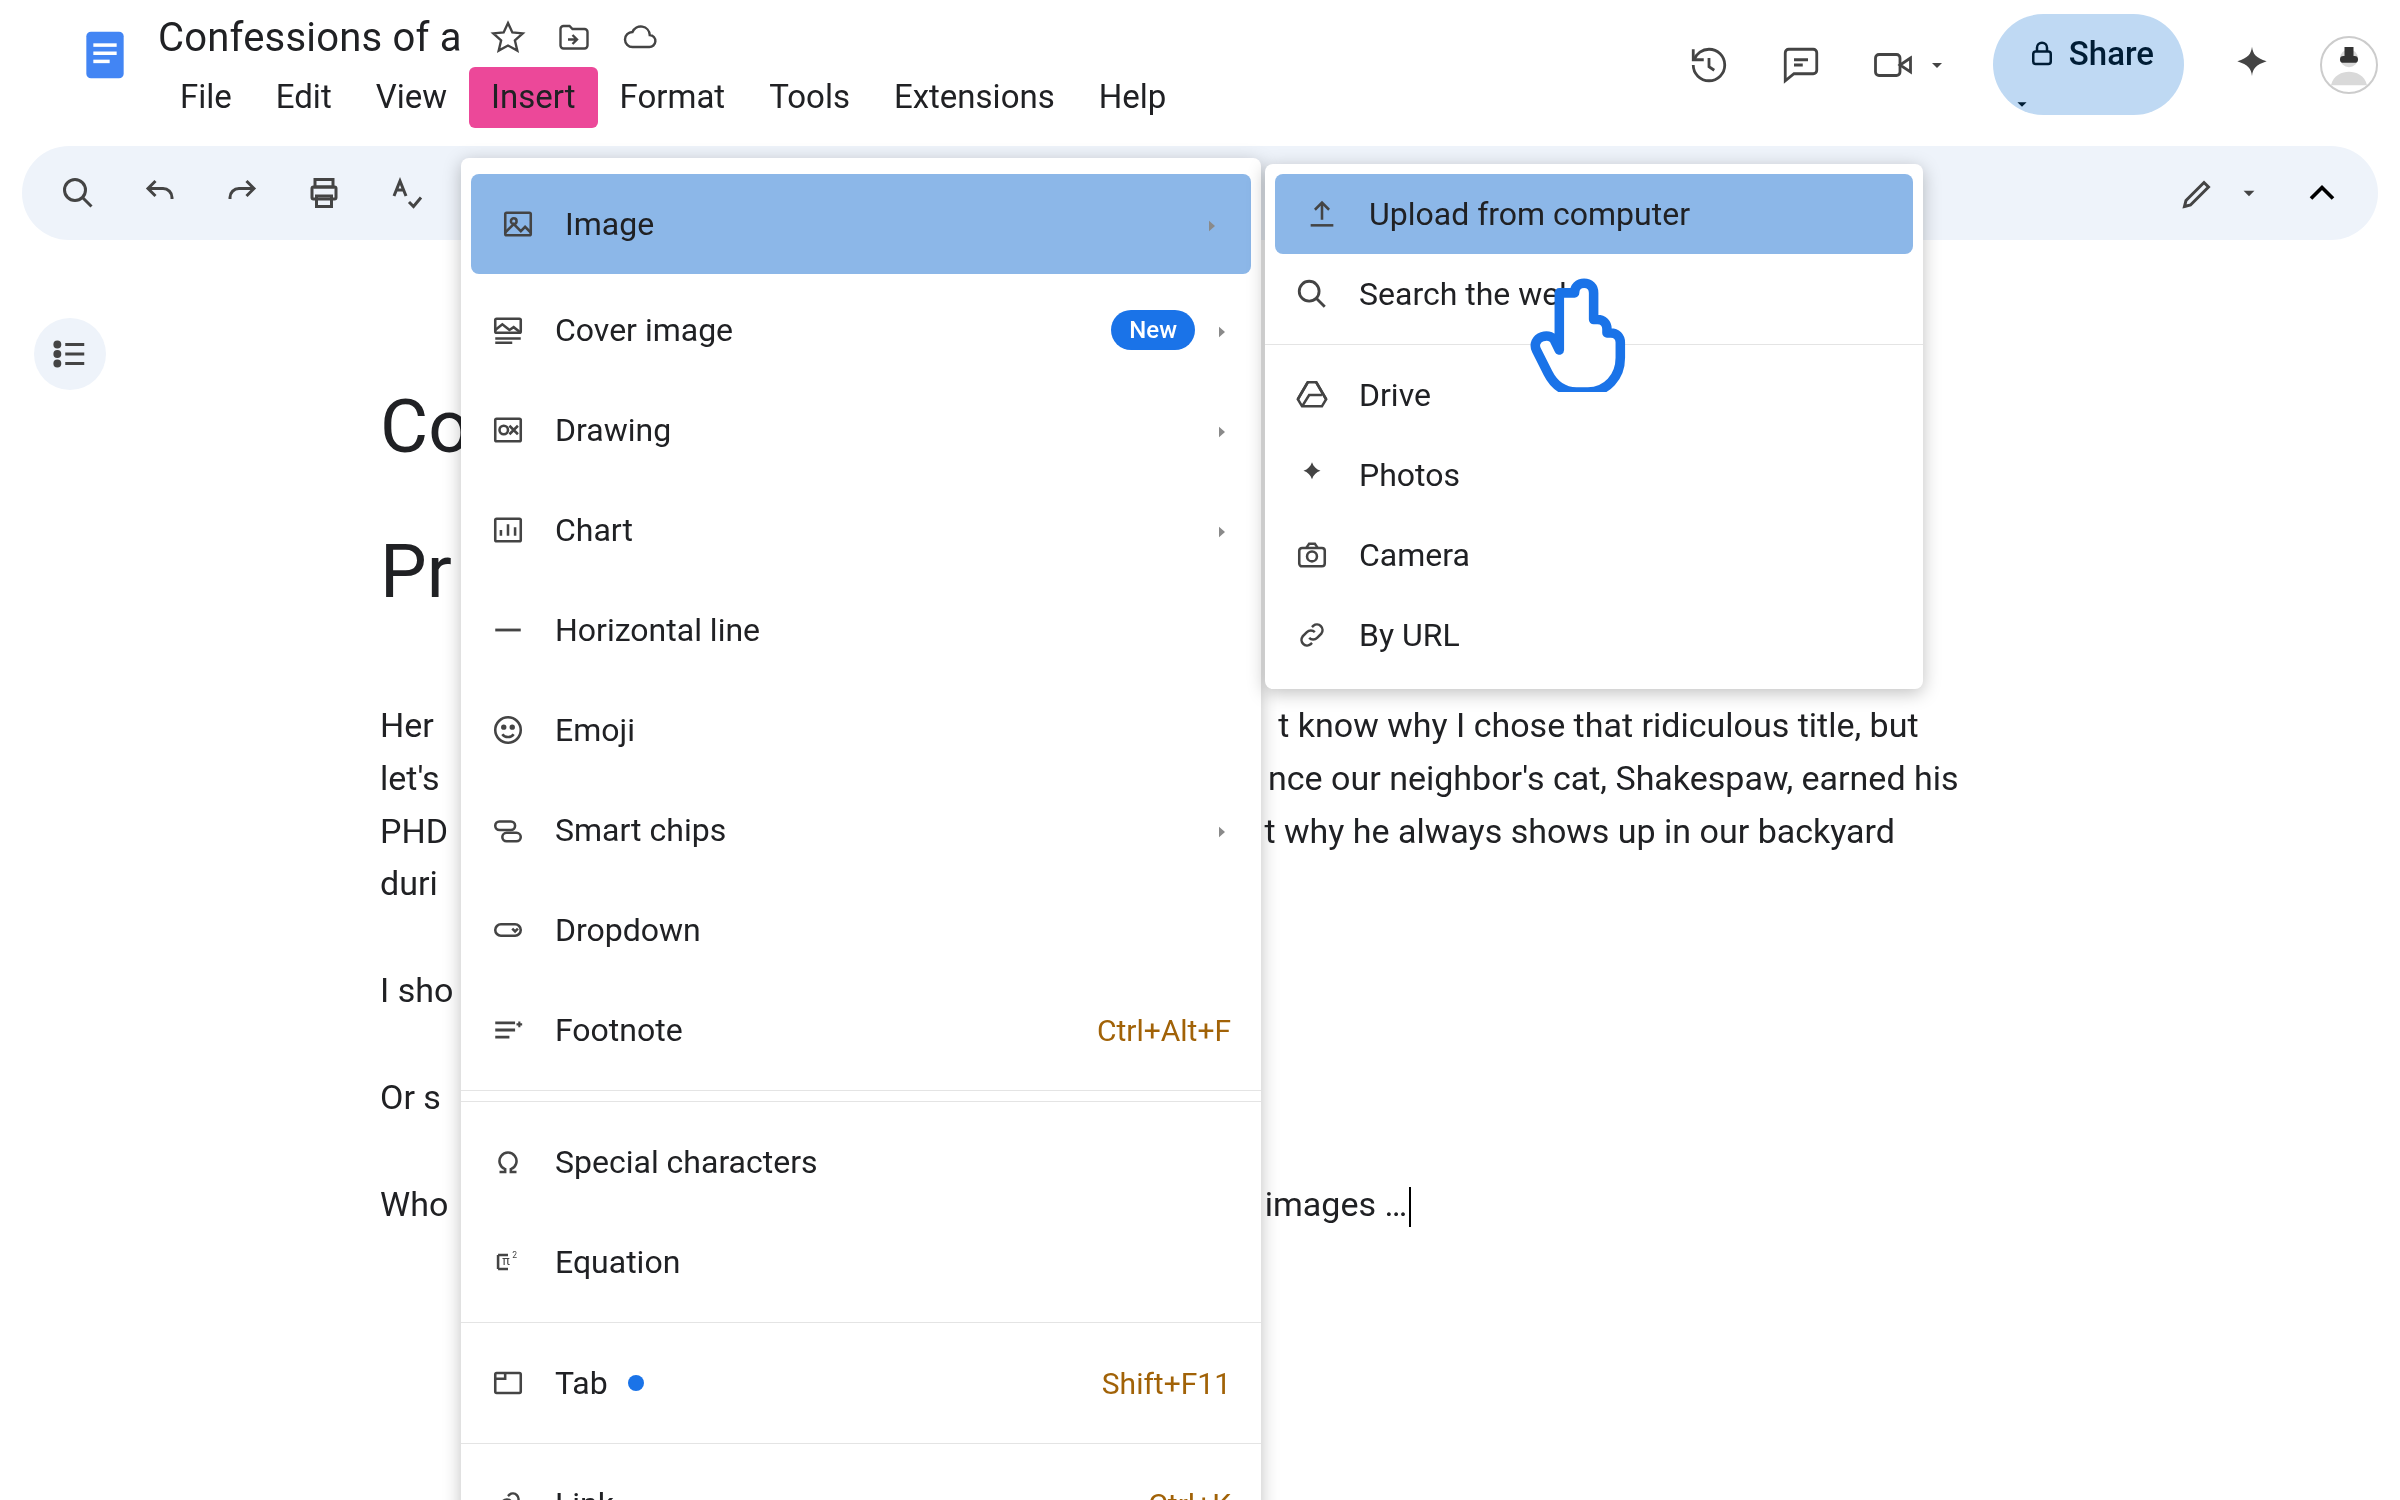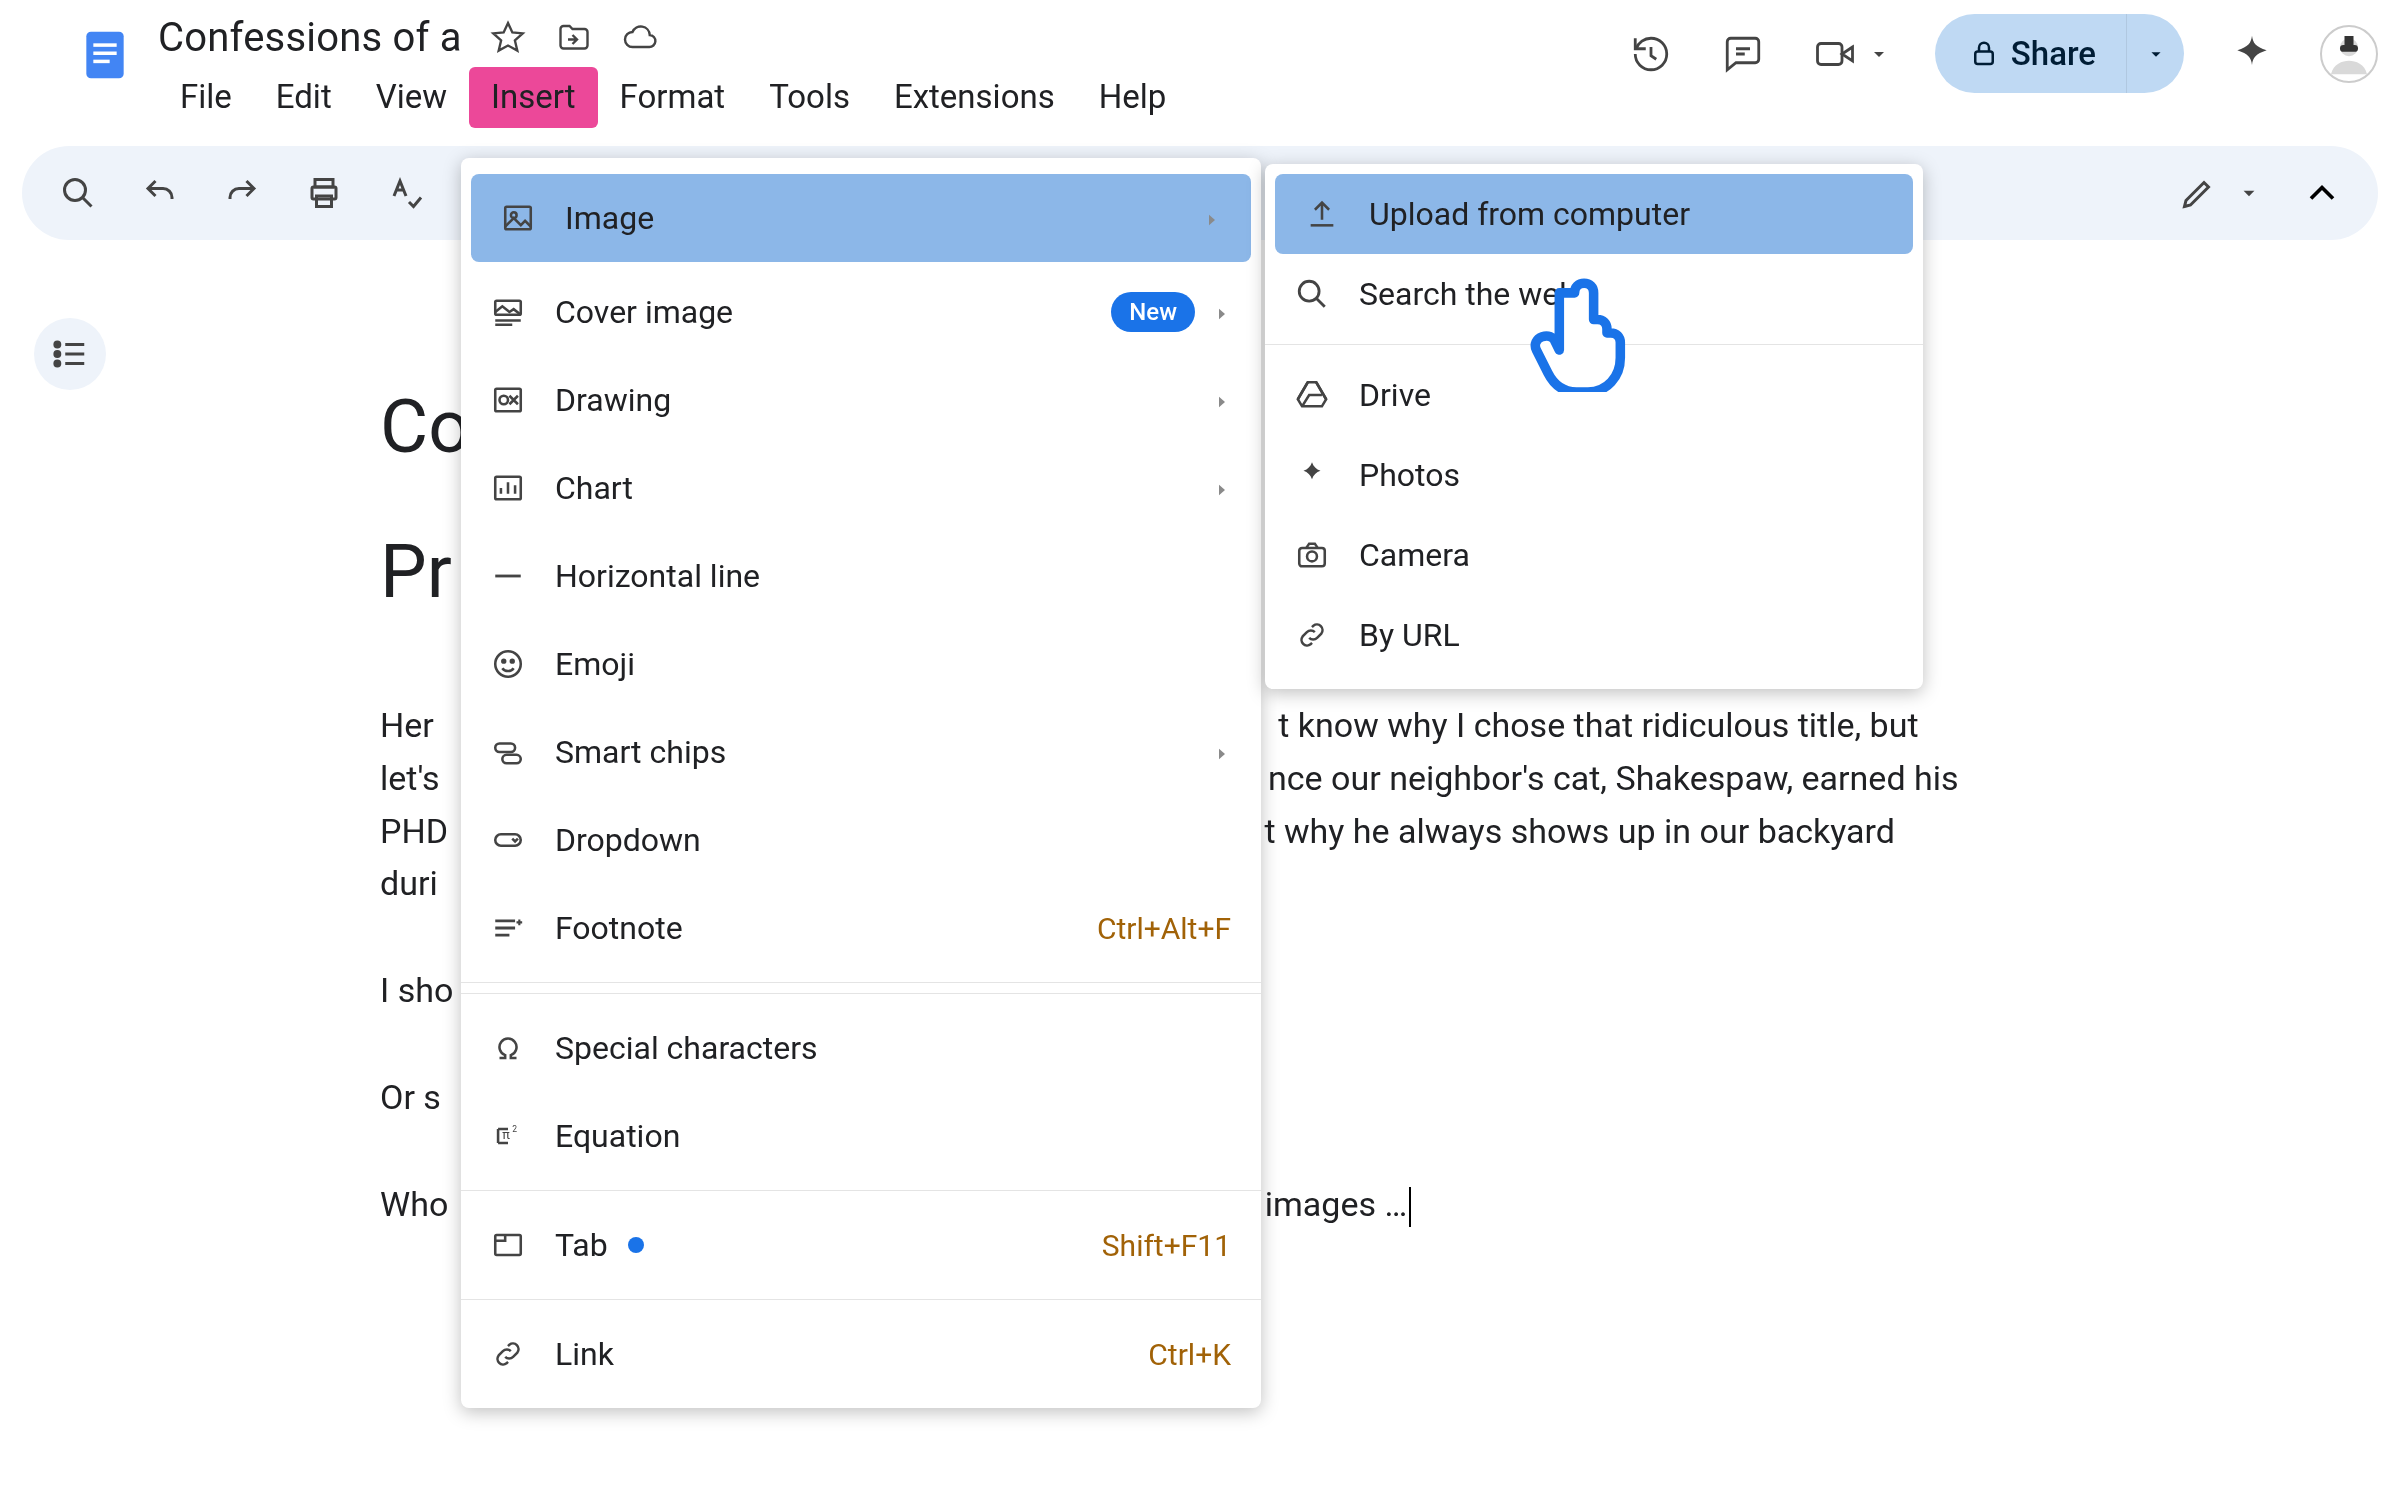--- a/index.html
+++ b/index.html
@@ -14,21 +14,21 @@
   .doc-title { font-size: 40px; color: #202124; font-weight: 400; letter-spacing: 0.2px; }
   .title-icon { width: 40px; height: 40px; display: flex; align-items: center; justify-content: center; color: #444; }
   .title-icon svg { width: 36px; height: 36px; }
   .menubar { display: flex; gap: 0; margin-top: 6px; text-align: center; }
   .menu-item { font-size: 33px; color: #202124; padding: 10px 22px 12px 22px; border-radius: 6px; cursor: pointer; }
   .menu-item.active { background: #ec4899; }
   .right-actions { margin-left: auto; display: flex; align-items: center; gap: 44px; }
   .ra-icon { width: 48px; height: 48px; display:flex;align-items:center;justify-content:center;color:#444;}
   .ra-icon svg{width:42px;height:42px;}
   .video-wrap{display:flex;align-items:center;gap:8px;}
-  .share-pill { display: flex; align-items: flex-start; background:#bfd9f3; border-radius: 52px; overflow:hidden;}
+  .share-pill { display: flex; align-items: flex-start; background:#bfd9f3; border-radius: 52px; overflow:hidden;flex-direction:column;}
   .share-main{display:flex;align-items:center;gap:12px;padding:20px 30px 20px 34px;font-size:33px;font-weight:500;color:#001d35;}
   .share-main svg{width:30px;height:30px;}
   .share-drop{width:58px;display:flex;align-items:center;justify-content:center;border-left:1px solid rgba(0,0,0,0.08);align-self:stretch;}
   .share-drop svg{width:22px;height:22px;}
   .gemini-star svg{width:44px;height:44px;}
   .avatar{width:58px;height:58px;border-radius:50%;background:#fff;border:2px solid #ccc;display:flex;align-items:center;justify-content:center;overflow:hidden;}
   .avatar svg{width:54px;height:54px;}
 
   
   .toolbar{margin:18px 22px 0 22px;background:#eef3fa;border-radius:52px;height:94px;display:flex;align-items:center;padding:0 34px;gap:38px;}
@@ -44,21 +44,21 @@
 
   
   .doc-body{position:absolute;left:380px;top:370px;width:1740px;color:#202124;font-family: Arial, sans-serif;}
   .doc-h1{font-size:74px;font-weight:400;line-height:1.55;letter-spacing:0px;}
   .doc-p{font-size:34px;line-height:1.55;margin-top:70px;max-width:1720px;}
   .doc-p2{font-size:34px;line-height:1.55;margin-top:54px;}
   .caret{display:inline-block;width:2px;height:40px;background:#000;vertical-align:middle;margin-left:2px;}
 
   
   .insert-menu{position:absolute;left:461px;top:158px;width:800px;background:#fff;border-radius:8px;box-shadow:0 4px 18px rgba(0,0,0,0.25);padding:10px 0;z-index:50;}
-  .mi{display:flex;align-items:center;height:88px;padding:0 30px 0 26px;font-size:32px;color:#202124;cursor:pointer;position:relative;}
+  .mi{display:flex;align-items:center;height:100px;padding:0 30px 0 26px;font-size:32px;color:#202124;cursor:pointer;position:relative;}
   .mi.highlight{background:#8cb7e8;margin:6px 10px;border-radius:8px;justify-content:flex-start;}
   .mi .mi-icon{width:42px;height:42px;margin-right:26px;display:flex;align-items:center;justify-content:center;color:#444;}
   .mi .mi-icon svg{width:34px;height:34px;}
   .mi .mi-right{margin-left:auto;display:flex;align-items:center;gap:18px;color:#5f6368;font-size:30px;}
   .mi .arrow{color:#8a8a8a;}
   .mi .arrow svg{width:18px;height:18px;}
   .new-badge{background:#1a73e8;color:#fff;font-size:24px;font-weight:500;padding:6px 18px;border-radius:24px;text-align:center;}
   .dot-blue{width:16px;height:16px;border-radius:50%;background:#1a73e8;}
   .menu-divider{height:1px;background:#e4e4e4;margin:10px 0;}
   .shortcut{color:#a16207;font-size:30px;}

